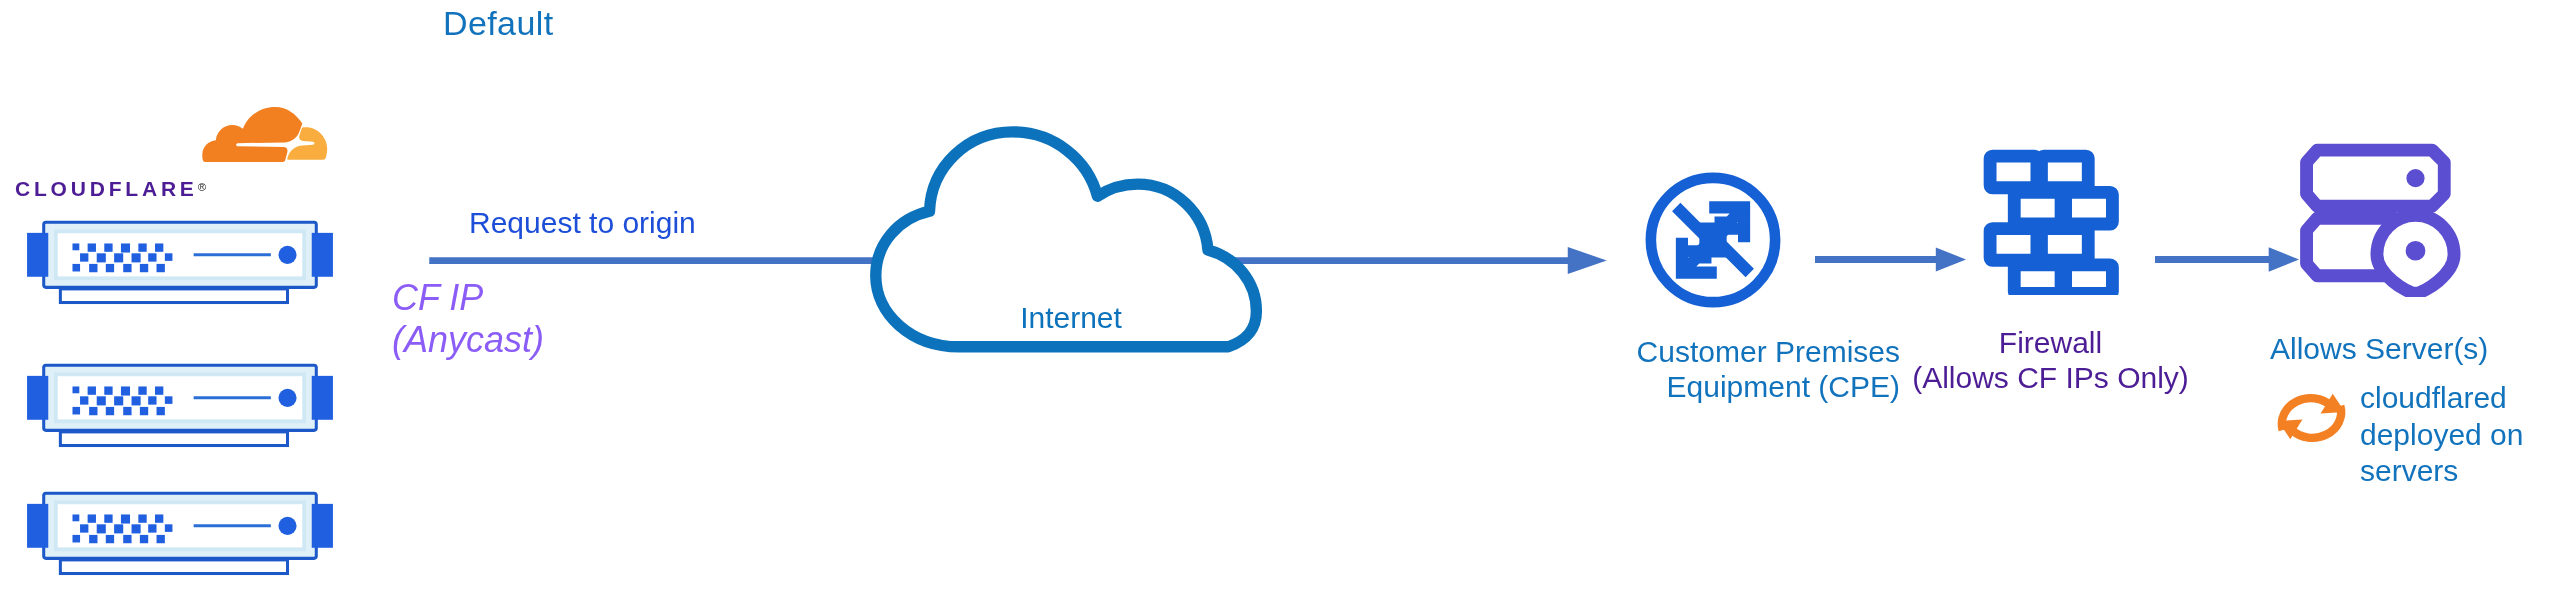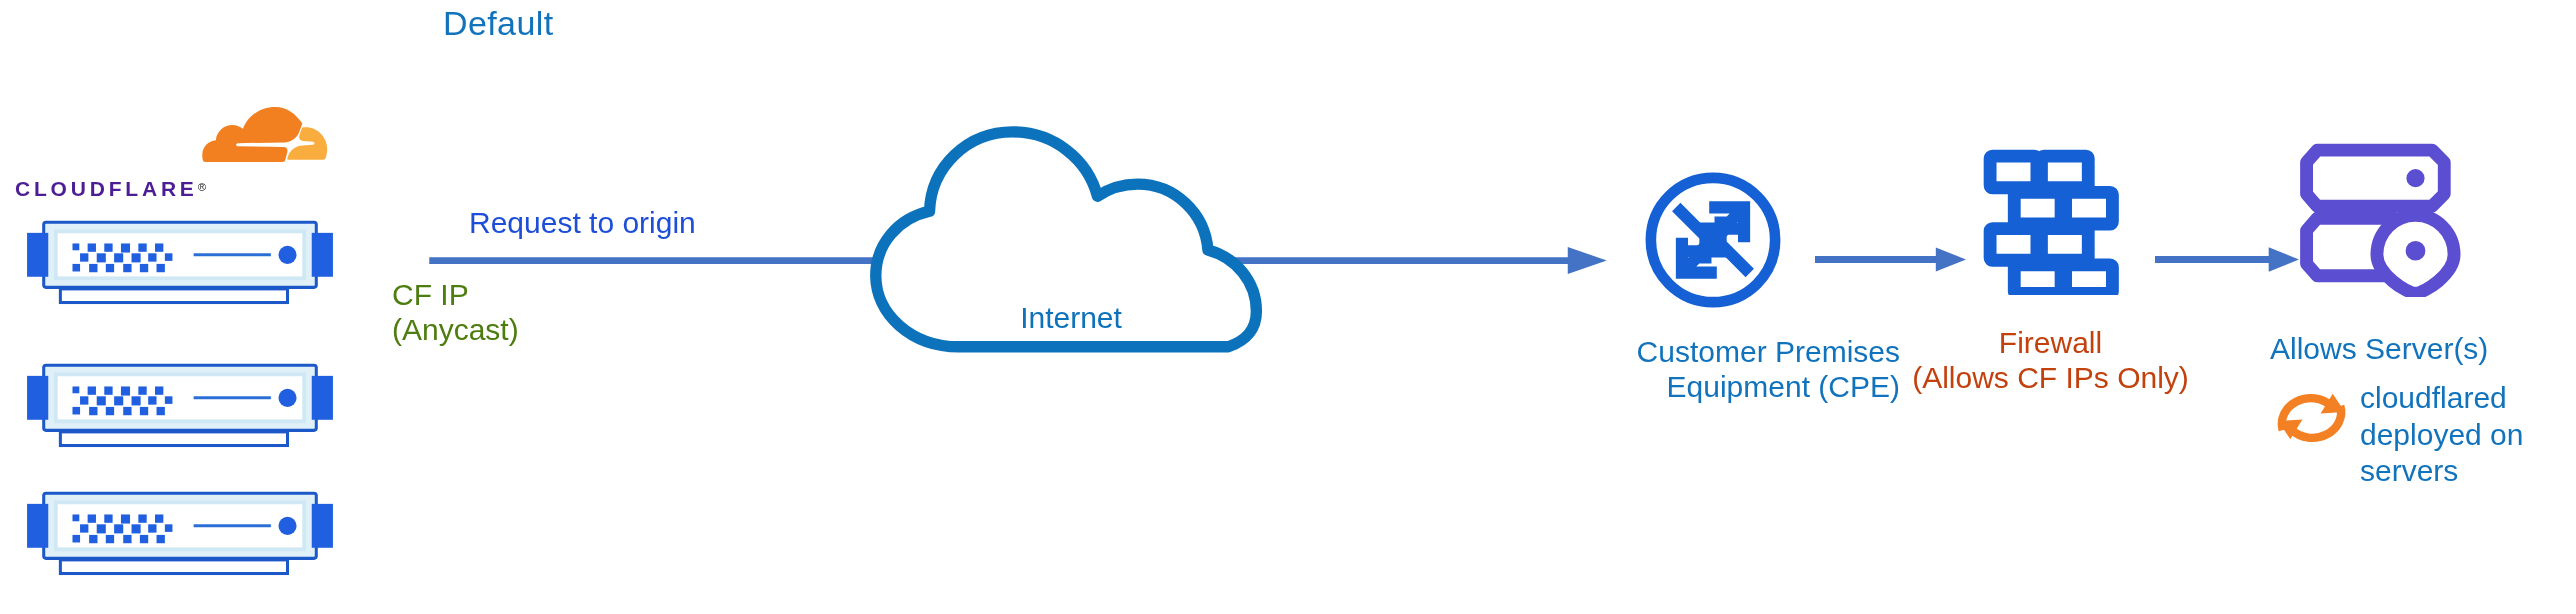--- a/index.html
+++ b/index.html
@@ -67,24 +67,25 @@
   #request-label {
     left: 469px;
     top: 206px;
     font-size: 30px;
     color: #1d4ed8;
     white-space: nowrap;
   }
   #cf-ip-label {
     left: 392px;
     top: 277px;
-    font-size: 30px;
+    font-size: 36px;
     line-height: 1.18;
-    color: #4d7c0f;
-    white-space: nowrap;
+    color: #8b5cf6;
+    white-space: nowrap;
+    font-style: italic;
   }
 
   
   #internet-cloud {
     left: 844px;
     top: 106px;
     width: 454px;
     height: 250px;
   }
   #internet-label {
@@ -126,21 +127,21 @@
     width: 151px;
     height: 151px;
   }
   #firewall-label {
     left: 1875px;
     top: 325px;
     width: 351px;
     text-align: center;
     font-size: 30px;
     line-height: 1.18;
-    color: #c2410c;
+    color: #4c1d95;
   }
   #arrow-firewall-origin {
     left: 2155px;
     top: 245px;
     width: 144px;
     height: 29px;
   }
 
   
   #origin-icon {

